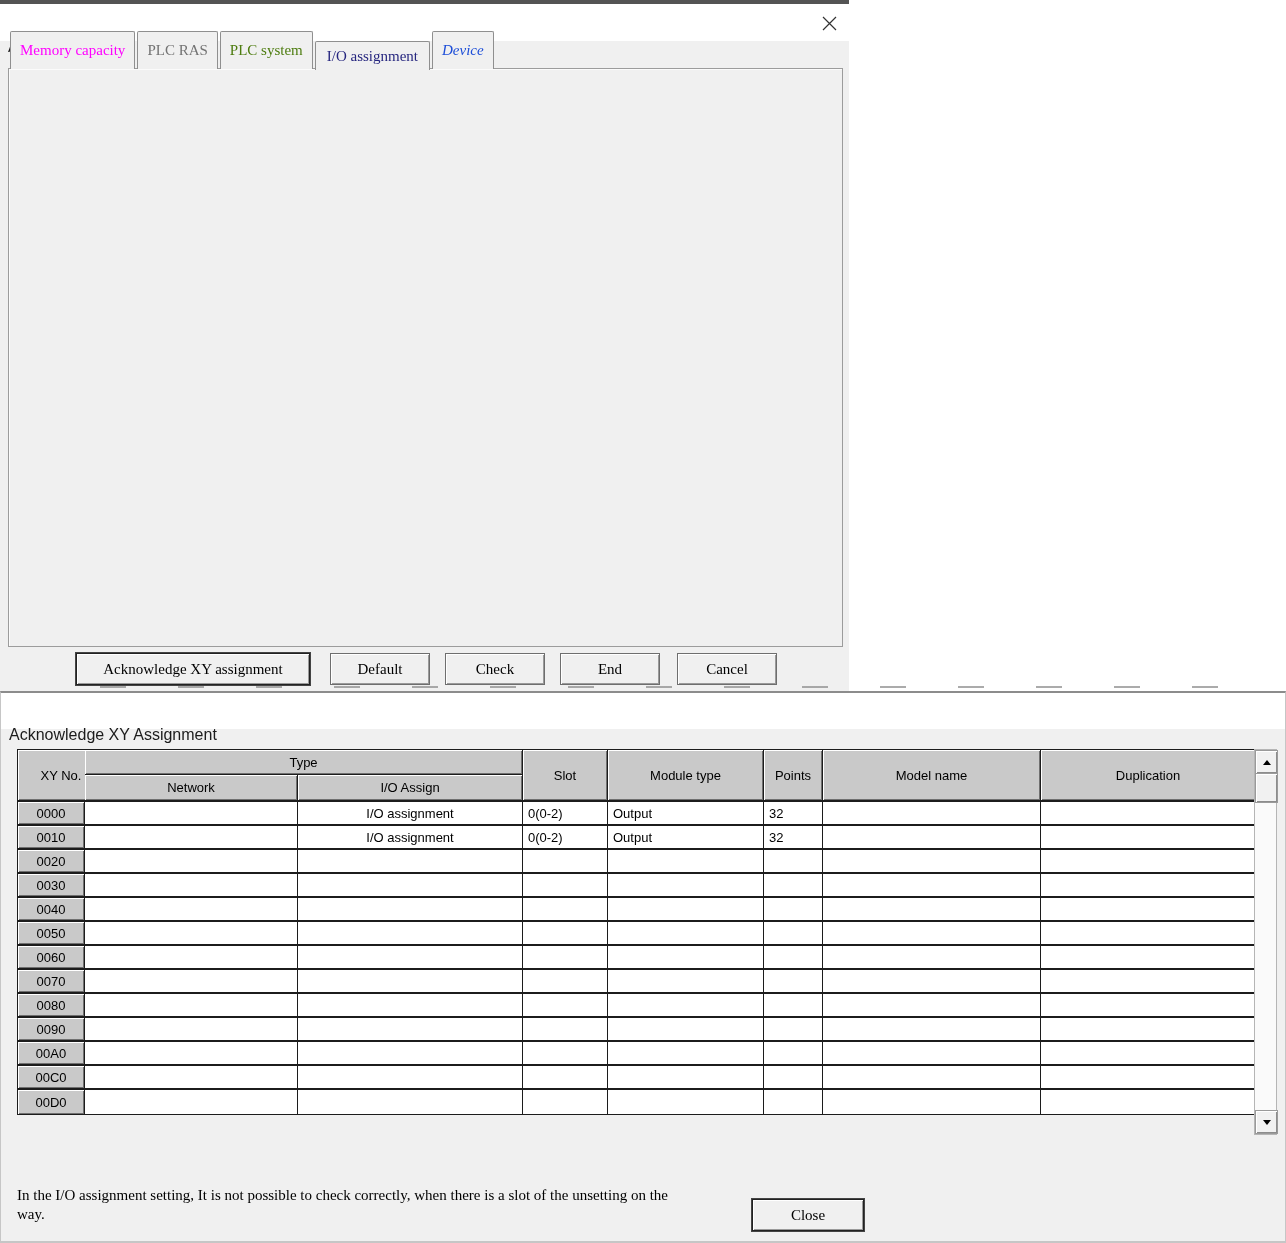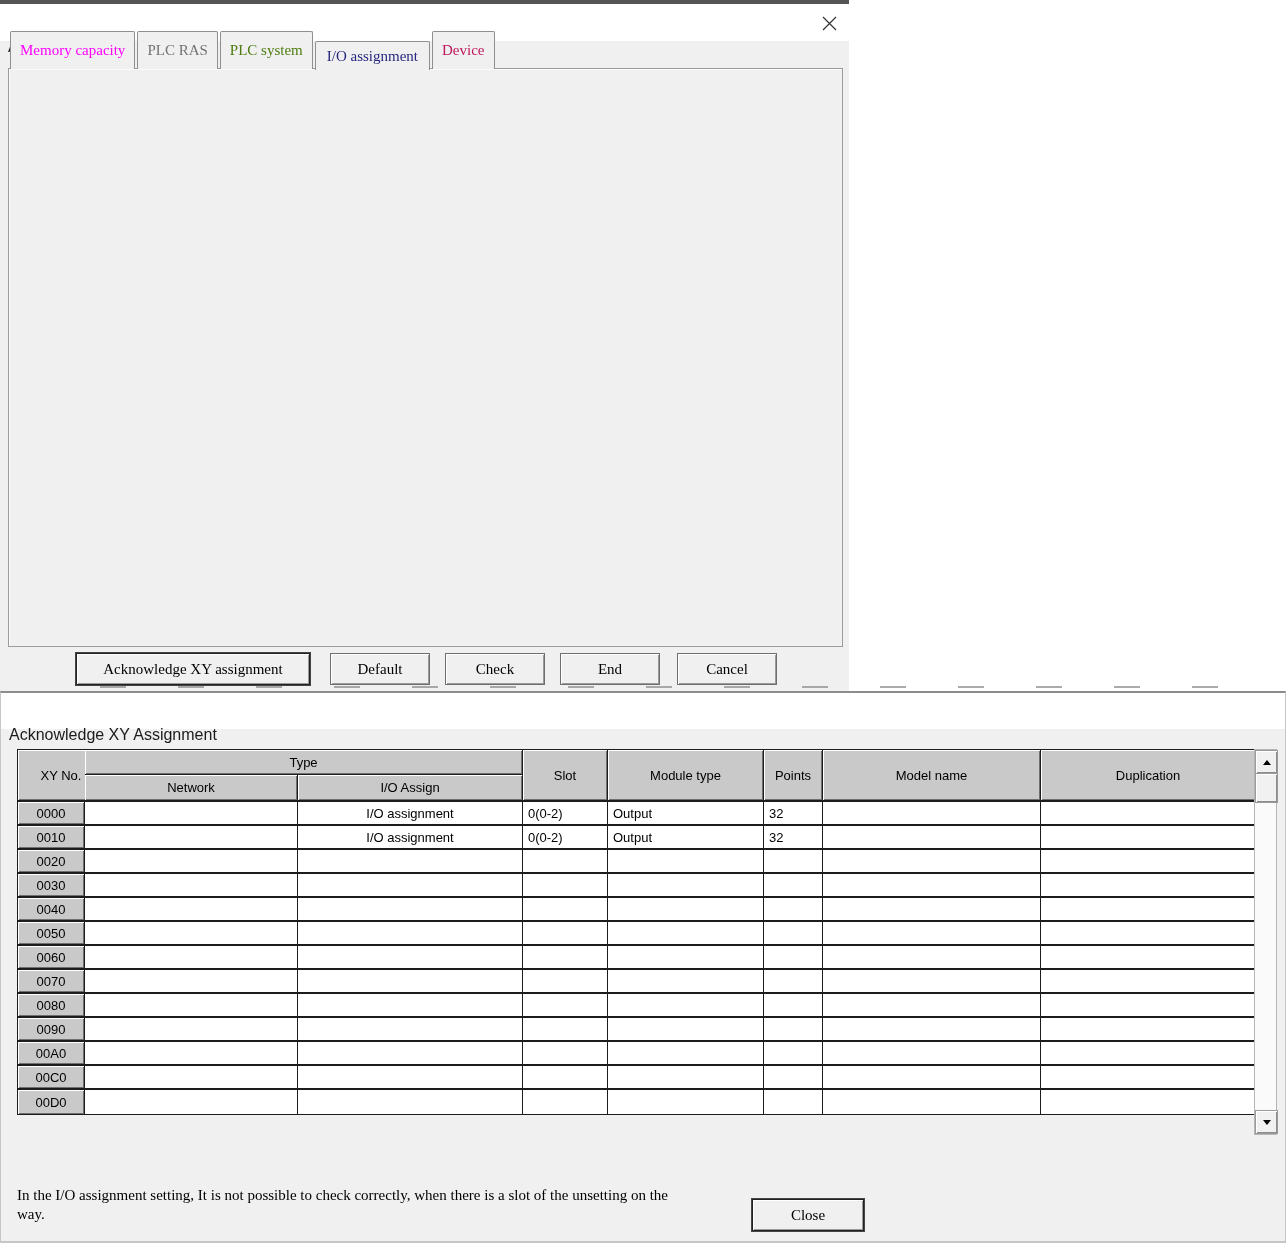--- a/index.html
+++ b/index.html
@@ -114,21 +114,21 @@
         <div class="tab">
           <span class="tab-label" style="color: #737373;">PLC RAS</span>
         </div>
         <div class="tab">
           <span class="tab-label" style="color: #4d7c0f;">PLC system</span>
         </div>
         <div class="tab active">
           <span class="tab-label" style="color: rgb(38, 38, 127);">I/O assignment</span>
         </div>
         <div class="tab">
-          <span class="tab-label" style="color: #be185d;">Device</span>
+          <span class="tab-label" style="color: #1d4ed8; font-style: italic;">Device</span>
         </div>
       </div>
     <div class="abs" id="tabpanel"></div>
 
     <div class="abs gridtbl" id="io-table">
       <div class="t1-row hdr">
         <div class="cell hdrbtn"></div>
         <div class="cell hdrbtn">Slot</div>
         <div class="cell hdrbtn">Type</div>
         <div class="cell hdrbtn">Model name</div>

